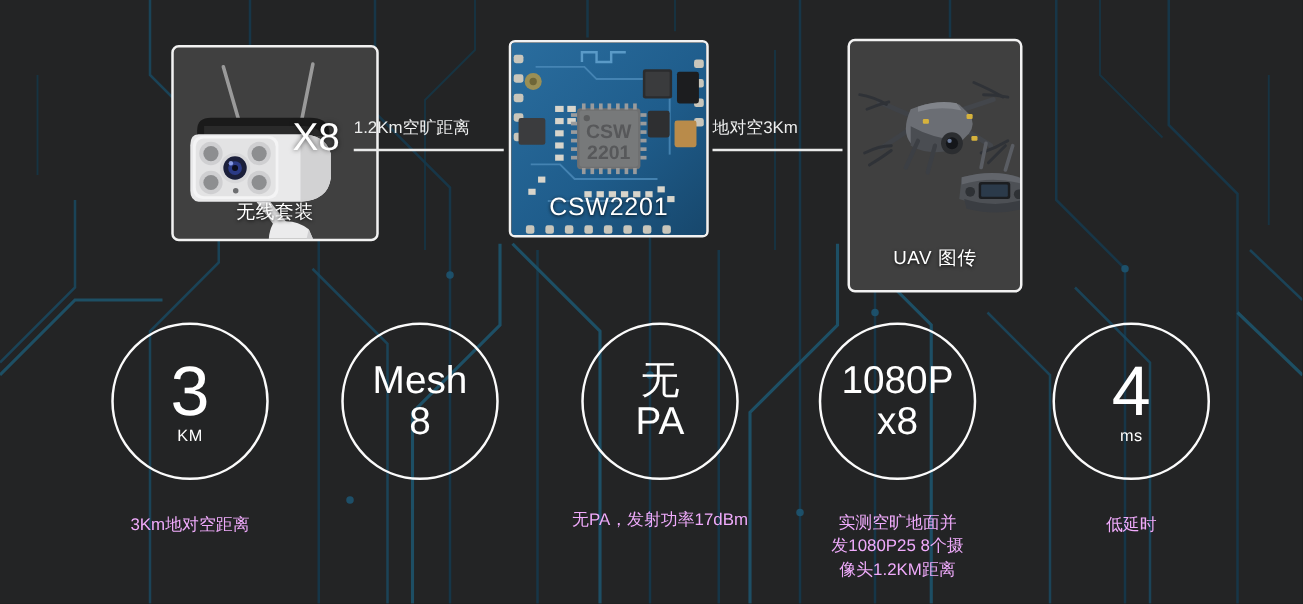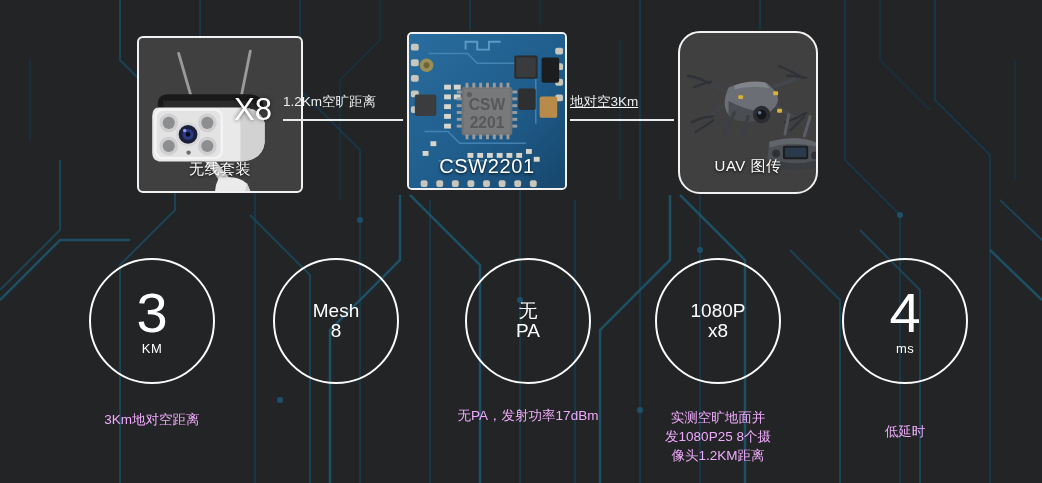--- a/index.html
+++ b/index.html
@@ -41,21 +41,21 @@
   .prod-box {
     position: absolute;
     border: 2px solid #f2f2f2;
     border-radius: 6px;
     background: #404040;
     box-sizing: border-box;
     overflow: hidden;
   }
   #box-camera { left: 137px; top: 36px; width: 166px; height: 157px; }
   #box-module { left: 407px; top: 32px; width: 160px; height: 158px; border-radius: 5px; }
-  #box-uav    { left: 678px; top: 31px; width: 140px; height: 163px; border-radius: 22px; }
+  #box-uav    { left: 678px; top: 31px; width: 140px; height: 203px; }
 
   .box-caption {
     position: absolute;
     left: 0;
     width: 100%;
     text-align: center;
     font-size: 15px;
     color: #ffffff;
     letter-spacing: .5px;
     z-index: 5;
@@ -81,21 +81,21 @@
     z-index: 8;
     text-shadow: 0 0 4px rgba(0,0,0,.6);
   }
 
   
   .connector {
     position: absolute;
     text-align: left;
   }
   #conn-left  { left: 283px; top: 93px; width: 120px; }
-  #conn-right { left: 570px; top: 93px; width: 104px; text-decoration: underline; }
+  #conn-right { left: 570px; top: 93px; width: 104px; }
   .conn-top-text, .conn-bot-text {
     font-size: 13.5px;
     color: #eceded;
     white-space: nowrap;
     line-height: 18px;
   }
   .conn-line {
     height: 2px;
     background: #e9eaea;
     margin: 8px 0 7px 0;
@@ -118,21 +118,21 @@
     border: 2px solid #fbfbfb;
     border-radius: 50%;
     box-sizing: border-box;
     display: flex;
     flex-direction: column;
     align-items: center;
     justify-content: center;
     background: transparent;
   }
   .circle .big {
-    font-size: 19px;
+    font-size: 31px;
     line-height: 1.06;
     color: #ffffff;
     font-weight: 400;
     text-align: center;
     white-space: pre-line;
   }
   .circle.huge .big { font-size: 56px; line-height: .96; }
   .circle .sub {
     font-size: 13px;
     color: #ffffff;
@@ -473,16 +473,16 @@
         <div class="sub">ms</div>
       </div>
     </div>
 
   <div class="caps-row" id="caps-row">
       <div class="cap" style="left: 42px; top: 2px; width: 220px;">3Km地对空距离</div>
       <div class="cap" style="left: 418px; top: -2px; width: 220px;">无PA，发射功率17dBm</div>
       <div class="cap" style="left: 608px; top: 0px; width: 220px;">实测空旷地面并
 发1080P25 8个摄
 像头1.2KM距离</div>
-      <div class="cap" style="left: 795px; top: 14px; width: 220px;">低延时</div>
+      <div class="cap" style="left: 795px; top: 2px; width: 220px;">低延时</div>
     </div>
 
 </div>
 
 </body></html>

